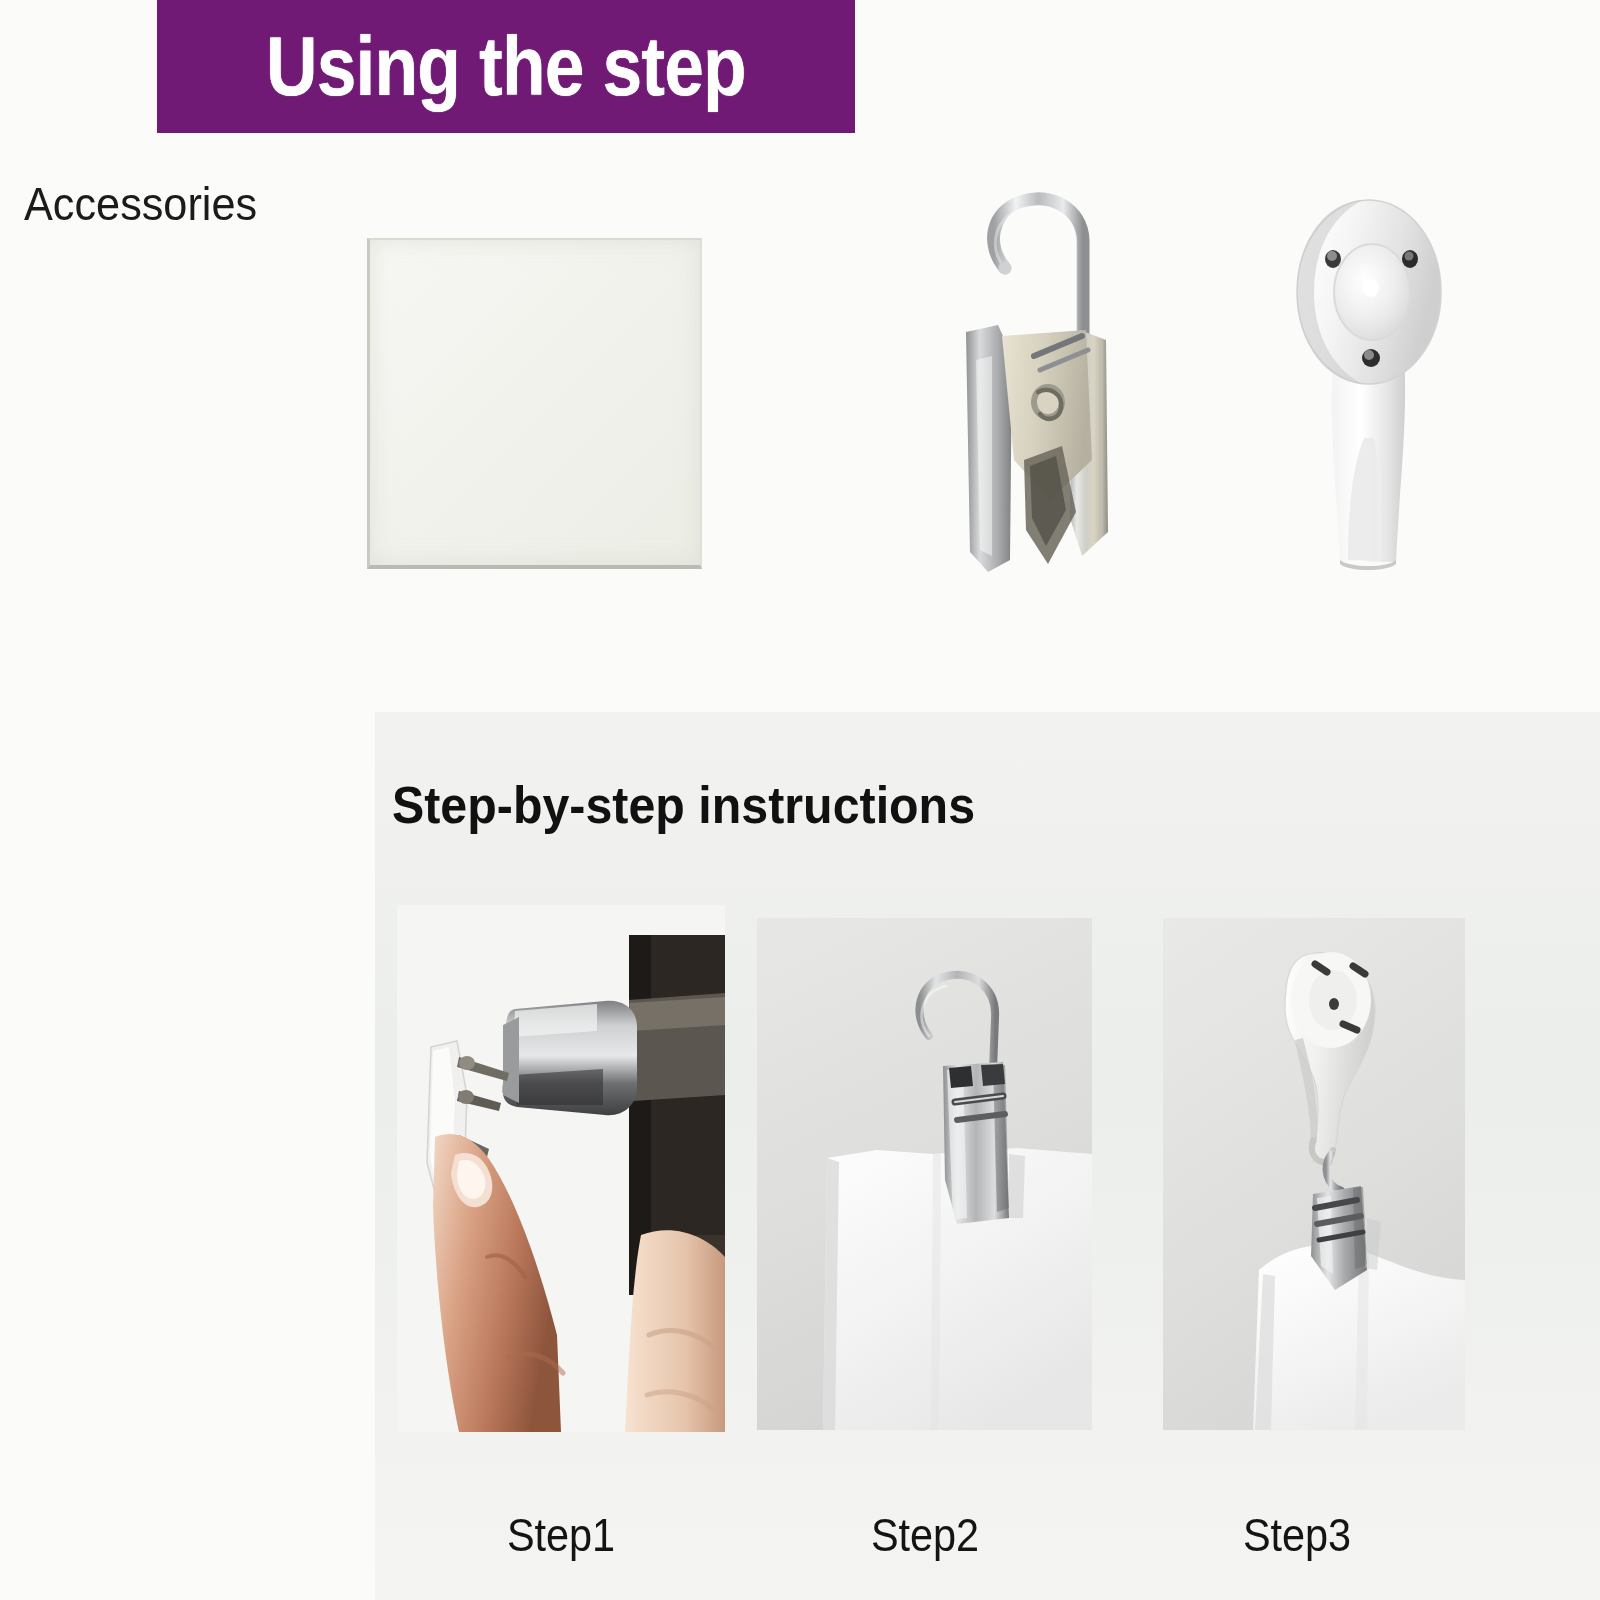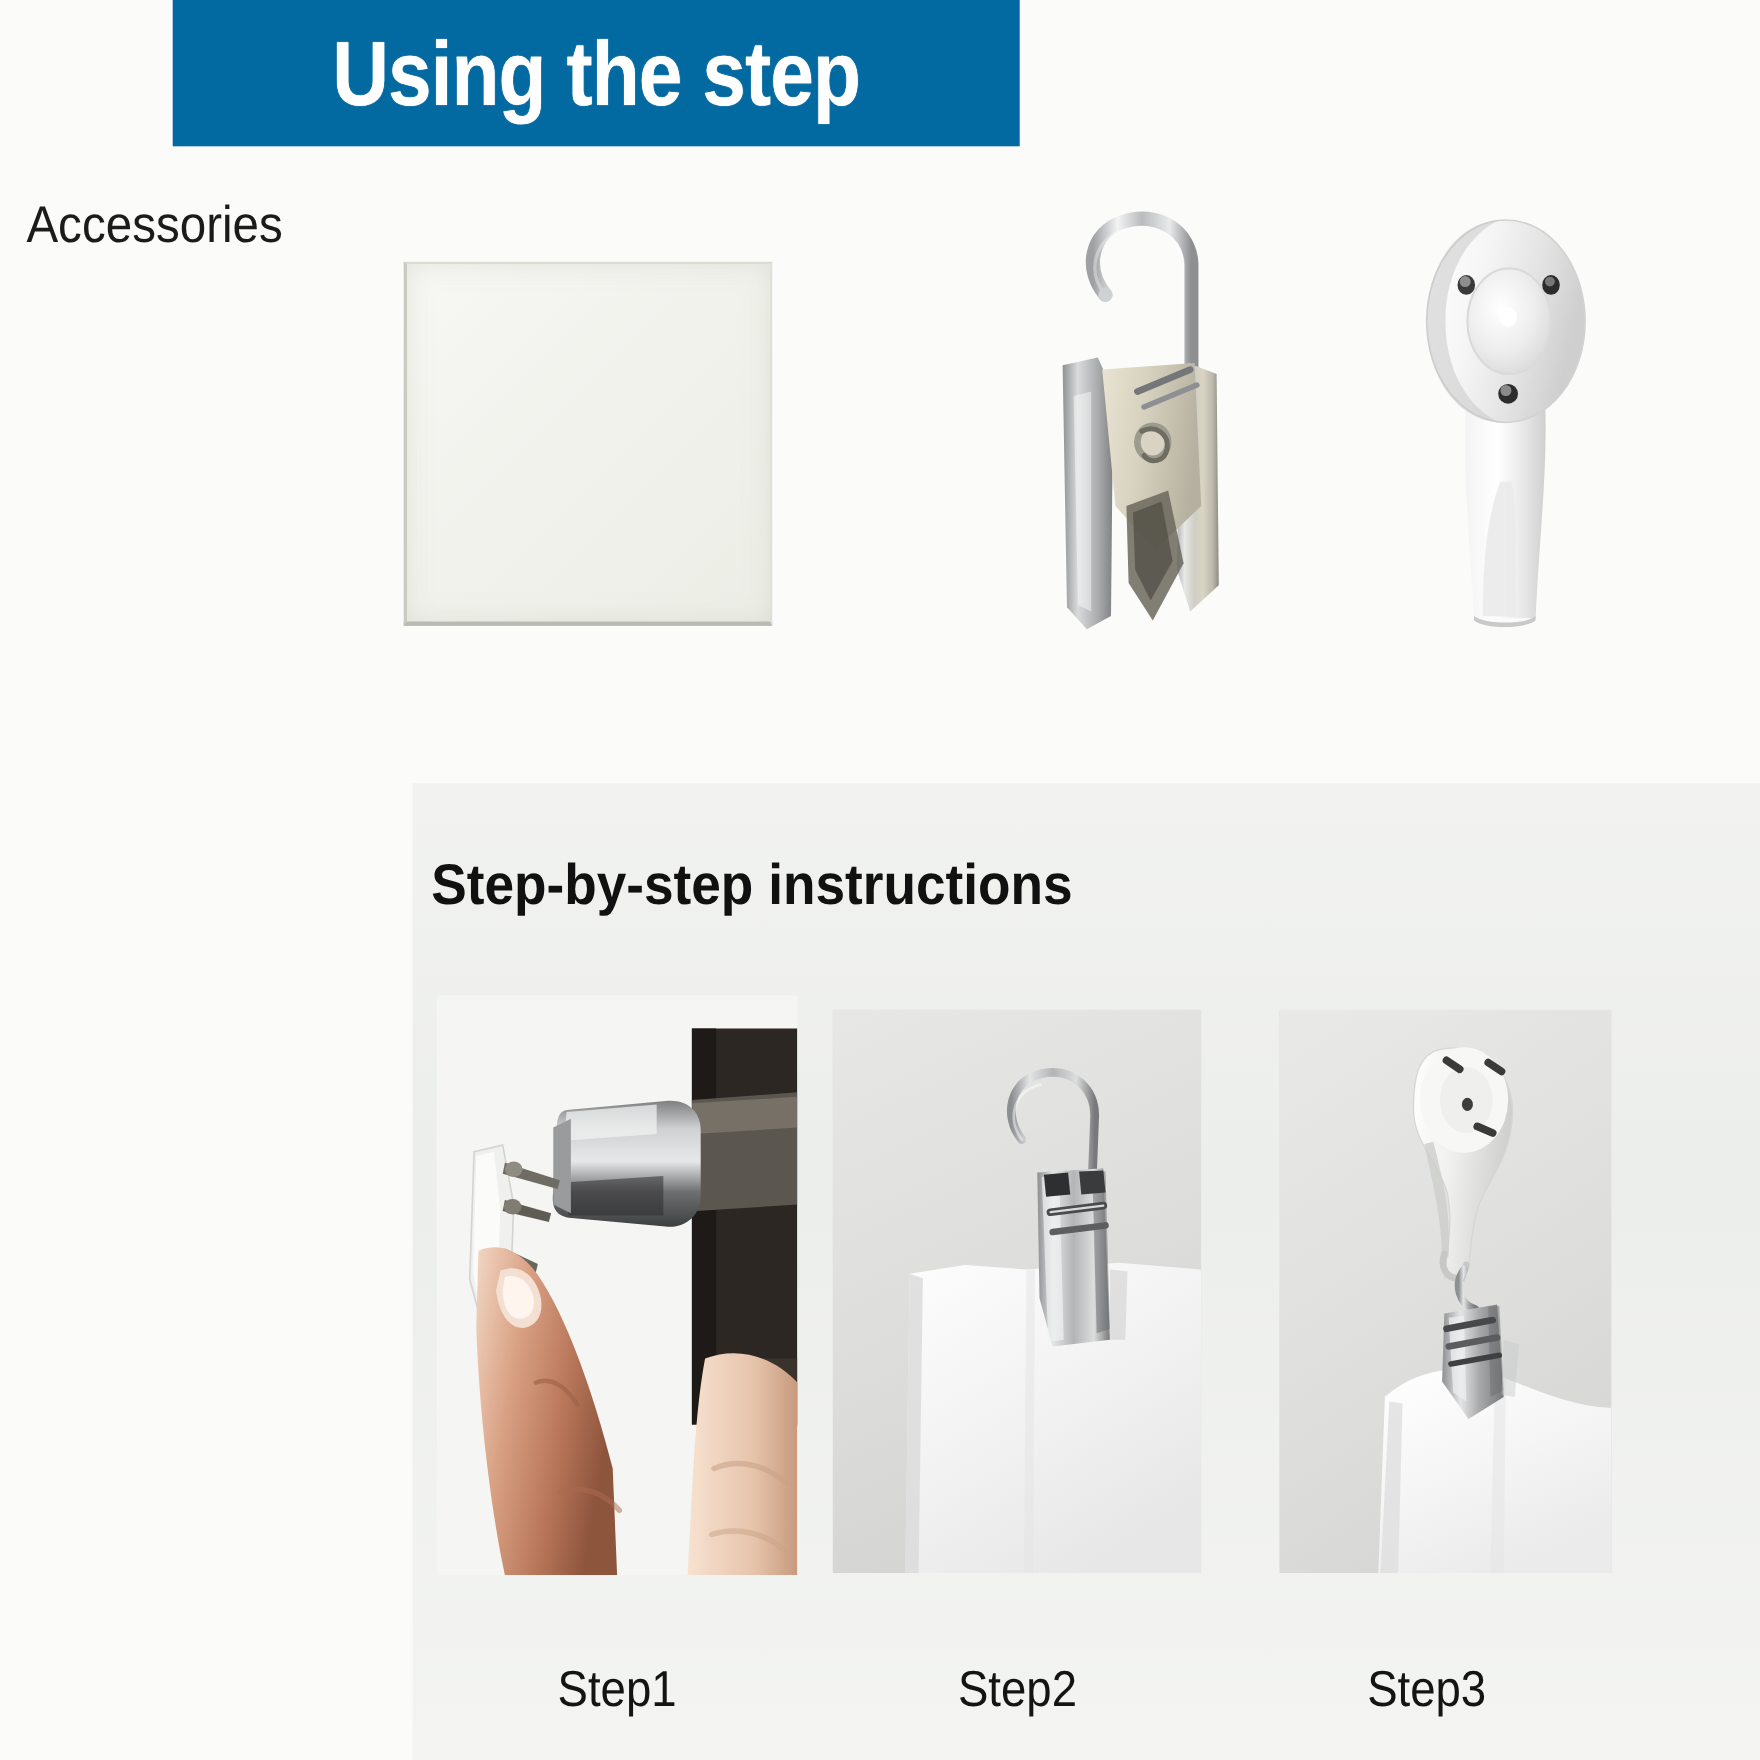--- a/index.html
+++ b/index.html
@@ -8,22 +8,22 @@
     width:1600px;height:1600px;
     background:#fbfbfa;
     font-family:"Liberation Sans","DejaVu Sans",sans-serif;
     overflow:hidden;
     position:relative;
   }
   .page{position:relative;width:1600px;height:1600px;}
 
   
   .title-banner{
-    position:absolute;left:157px;top:0;width:770px;height:133px;
-    background:#0369a1;
+    position:absolute;left:157px;top:0;width:698px;height:133px;
+    background:#701a75;
     display:flex;align-items:center;justify-content:center;
   }
   .title-text{
     color:#ffffff;
     font-size:83px;
     font-weight:bold;
     letter-spacing:-1px;
     transform:scaleX(.86);
     line-height:1;
     white-space:nowrap;

